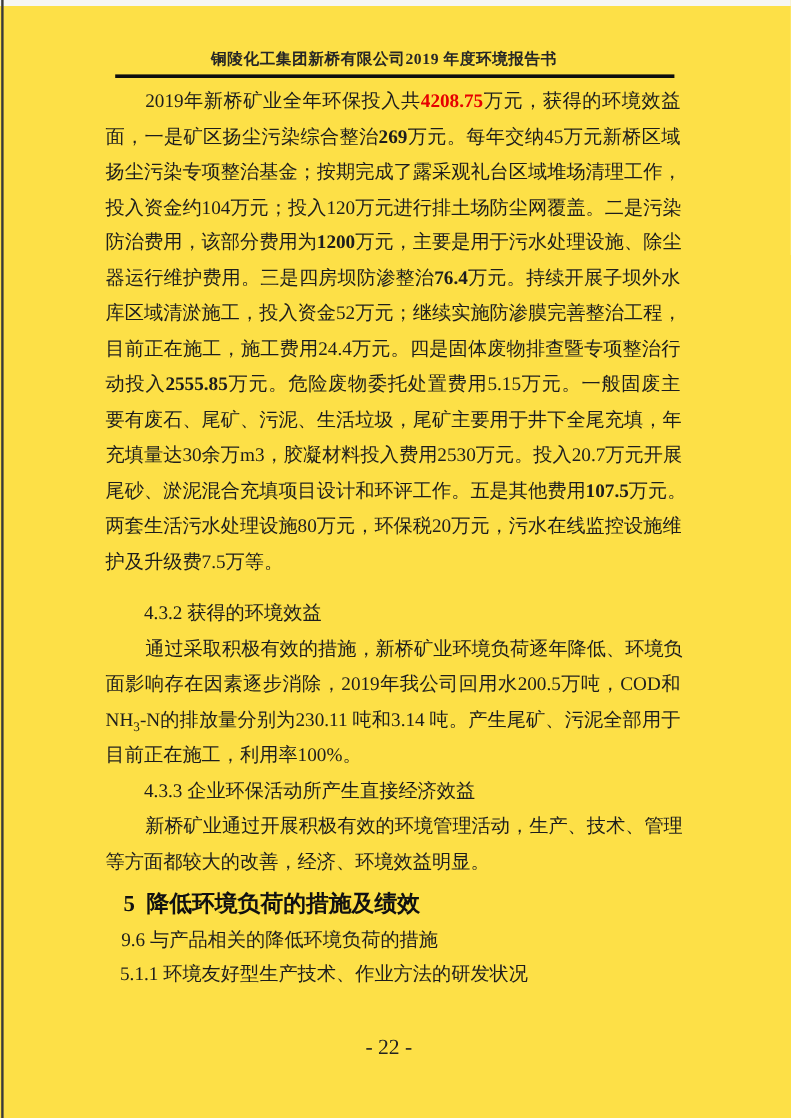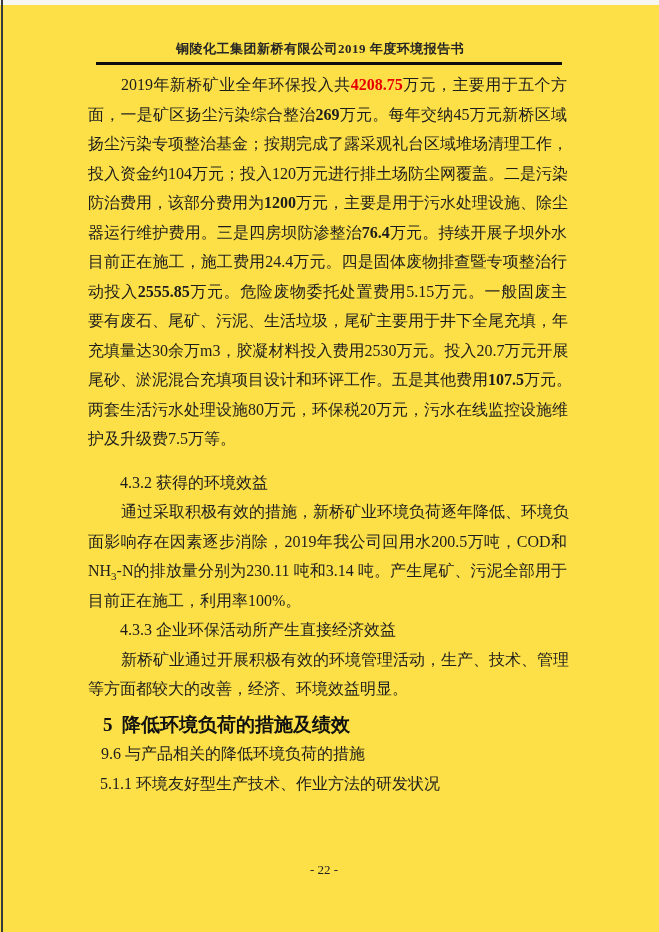--- a/index.html
+++ b/index.html
@@ -55,42 +55,43 @@
     color:#111;
   }
   .section{padding-left:13px;}
   .subsection{padding-left:12px;}
   .bold{font-weight:bold;}
   .red{color:var(--accent,#e60000);}
   sub.subscript{font-size:11px;line-height:0;}
   .footer-pagenum{
     position:absolute;top:862px;left:0;width:648px;
     text-align:center;
-    font-size:13px;
+    font-size:18px;
     color:#222;
   }
 </style>
 </head>
 <body>
 
 <div class="page">
   <div class="top-strip"></div>
   <div class="edge-line"></div>
 
   <div class="header-title">铜陵化工集团新桥有限公司2019 年度环境报告书</div>
 
   <div class="header-rule"></div>
 
   <div class="doc-body">
-      <div class="line just ind"><span>2019年新桥矿业全年环保投入共</span><span class="bold red">4208.75</span><span>万元，主要用于五个方</span></div>
+      <div class="line just ind"><span>2019年新桥矿业全年环保投入共</span><span class="bold red">4208.75</span><span>万元，获得的环境效益</span></div>
       <div class="line just"><span>面，一是矿区扬尘污染综合整治</span><span class="bold">269</span><span>万元。每年交纳45万元新桥区域</span></div>
       <div class="line just"><span>扬尘污染专项整治基金；按期完成了露采观礼台区域堆场清理工作，</span></div>
       <div class="line just"><span>投入资金约104万元；投入120万元进行排土场防尘网覆盖。二是污染</span></div>
       <div class="line just"><span>防治费用，该部分费用为</span><span class="bold">1200</span><span>万元，主要是用于污水处理设施、除尘</span></div>
       <div class="line just"><span>器运行维护费用。三是四房坝防渗整治</span><span class="bold">76.4</span><span>万元。持续开展子坝外水</span></div>
+      <div class="line just"><span>库区域清淤施工，投入资金52万元；继续实施防渗膜完善整治工程，</span></div>
       <div class="line just"><span>目前正在施工，施工费用24.4万元。四是固体废物排查暨专项整治行</span></div>
       <div class="line just"><span>动投入</span><span class="bold">2555.85</span><span>万元。危险废物委托处置费用5.15万元。一般固废主</span></div>
       <div class="line just"><span>要有废石、尾矿、污泥、生活垃圾，尾矿主要用于井下全尾充填，年</span></div>
       <div class="line just"><span>充填量达30余万m3，胶凝材料投入费用2530万元。投入20.7万元开展</span></div>
       <div class="line just"><span>尾砂、淤泥混合充填项目设计和环评工作。五是其他费用</span><span class="bold">107.5</span><span>万元。</span></div>
       <div class="line just"><span>两套生活污水处理设施80万元，环保税20万元，污水在线监控设施维</span></div>
       <div class="line"><span>护及升级费7.5万等。</span></div>
       <div class="line head gapA"><span>4.3.2 获得的环境效益</span></div>
       <div class="line just ind"><span>通过采取积极有效的措施，新桥矿业环境负荷逐年降低、环境负</span></div>
       <div class="line just"><span>面影响存在因素逐步消除，2019年我公司回用水200.5万吨，COD和</span></div>

